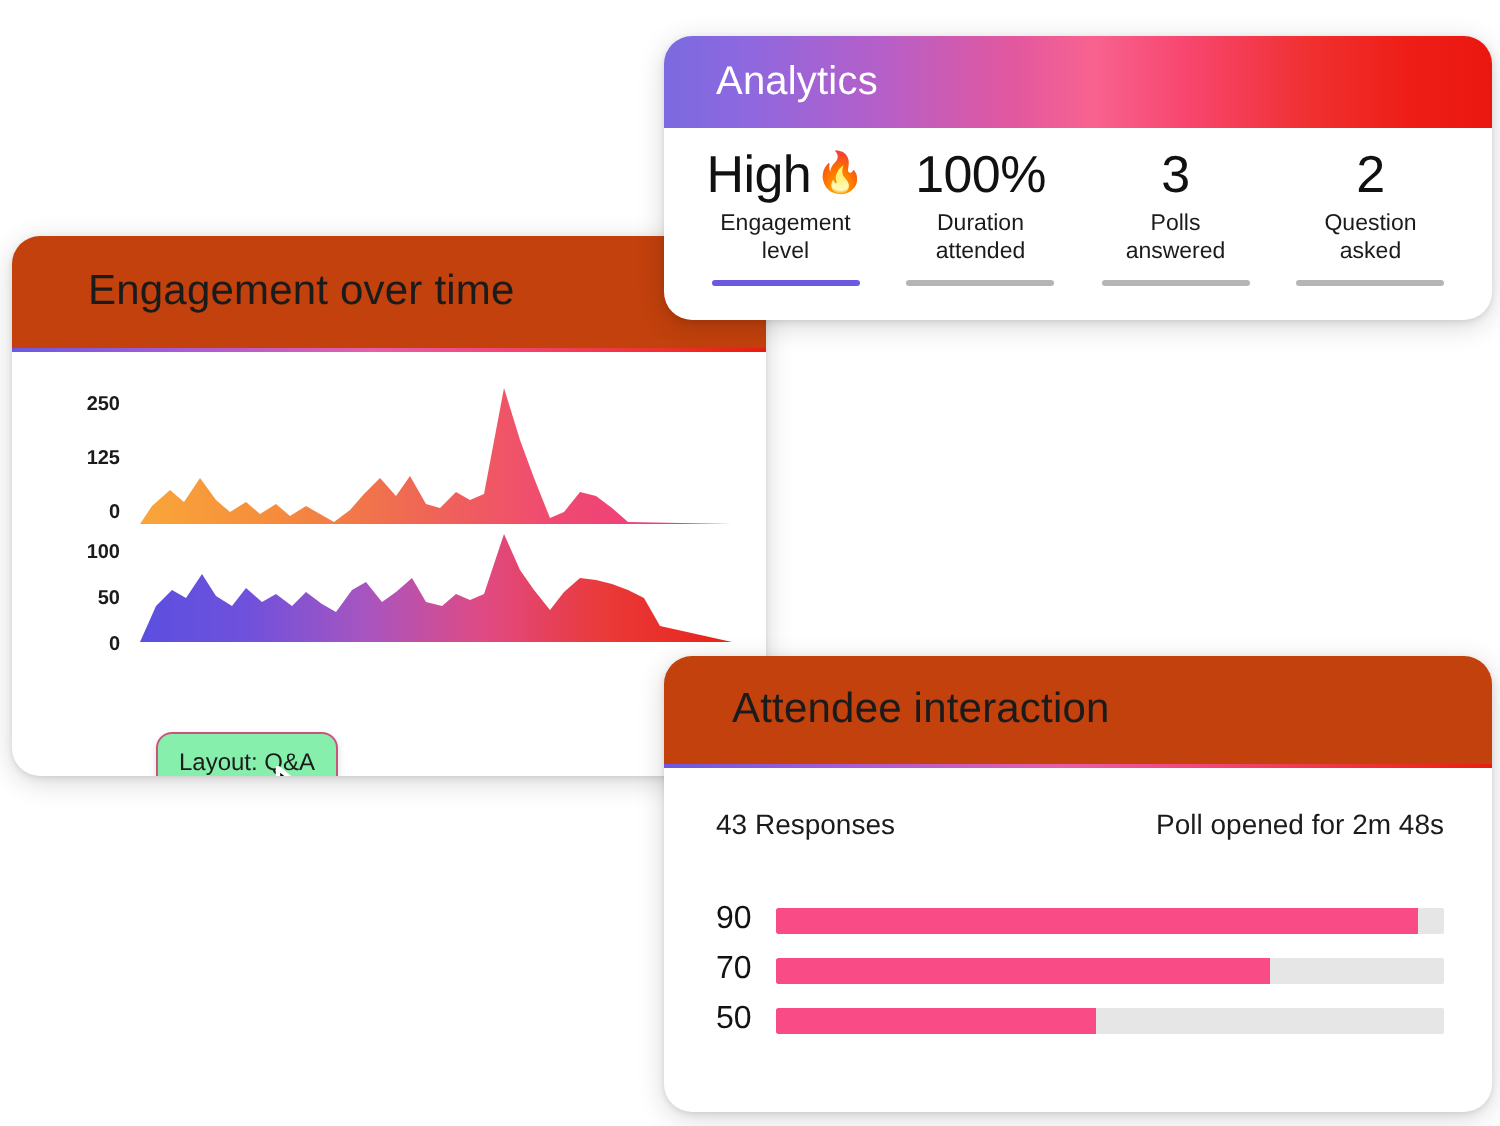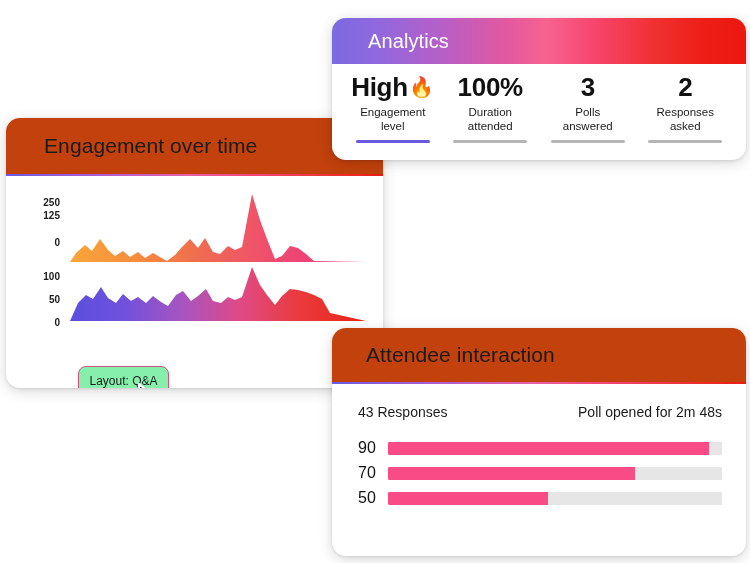--- a/index.html
+++ b/index.html
@@ -77,32 +77,32 @@
   #analytics-card {
     left: 332px; top: 18px; width: 414px; height: 142px;
     z-index: 3;
   }
   #analytics-header {
     height: 46px;
     background: linear-gradient(to right,
       #7b6ae0 0%, #8e68df 10%, #b55fc9 26%, #e2589f 42%,
       #f8628f 52%, #f7466f 63%, #f03030 78%, #ee1e17 90%, #ea1710 100%);
     display: flex; align-items: center;
-    padding-left: 36px;
+    padding-left: 26px;
   }
   #analytics-header .card-title { color:#ffffff; font-size: 20px; }
 
   .stats-row {
     display: flex; align-items: flex-start;
     height: 96px;
     padding: 10px 12px 0 12px;
   }
   .stat { flex: 1; display: flex; flex-direction: column; align-items: center; }
   .stat-value {
-    font-size: 26px; font-weight: 700; color: #111111;
+    font-size: 26px; font-weight: 400; color: #111111;
     line-height: 1.05; letter-spacing: -.3px;
     display: flex; align-items: center; gap: 2px;
     white-space: nowrap;
   }
   .stat-value .flame { font-size: 20px; }
   .stat-label {
     margin-top: 4px;
     font-size: 11.5px; color: #1b1b1b; text-align: center; line-height: 1.22;
   }
   .stat-underline {
@@ -114,21 +114,21 @@
   
   #attendee-card {
     left: 332px; top: 328px; width: 414px; height: 228px;
     z-index: 4;
   }
   #attendee-card .card-header { height: 54px; padding-left: 34px; }
 
   .poll-body { padding: 20px 24px 0 26px; }
   .poll-meta {
     display: flex; justify-content: space-between; align-items: flex-end;
-    font-size: 14px; color: #1b1b1b; margin-bottom: 20px;
+    font-size: 14px; color: #1b1b1b; margin-bottom: 32px;
   }
   .poll-rows { display: flex; flex-direction: column; gap: 9px; }
   .poll-row { display: flex; align-items: center; gap: 4px; }
   .poll-label {
     font-size: 16px; color: #121212; width: 26px; text-align: left;
     line-height: 1;
   }
   .poll-track {
     flex: 1; height: 13px; background: #e6e6e6; border-radius: 1px;
     position: relative; overflow: hidden;
@@ -144,21 +144,21 @@
     <div class="card-header">
       <div class="card-title">Engagement over time</div>
     </div>
     <div class="rule"></div>
 
     <div class="chart-body">
 
       <div class="chart-block">
         <div class="axis-labels" style="top:8px;">
           <span>250</span>
-          <span style="margin-top:3px;">125</span>
+          <span style="margin-top:17px;">125</span>
           <span style="margin-top:17px;">0</span>
         </div>
         <svg class="spark" style="left:64px; top:2px;" width="296" height="72" viewBox="0 0 296 72" preserveAspectRatio="none">
           <defs>
             <linearGradient id="gradTop" x1="0" y1="0" x2="1" y2="0">
               <stop offset="0%" stop-color="#f9a63a"></stop>
               <stop offset="22%" stop-color="#f68d3c"></stop>
               <stop offset="45%" stop-color="#ef6a52"></stop>
               <stop offset="70%" stop-color="#ef4a72"></stop>
               <stop offset="100%" stop-color="#f0367f"></stop>
@@ -250,21 +250,21 @@
           <div>answered</div>
         </div>
         <div class="stat-underline" style="background: rgb(181, 181, 181);"></div>
       </div>
 
       <div class="stat">
         <div class="stat-value">
           <span>2</span>
         </div>
         <div class="stat-label">
-          <div>Responses</div>
+          <div>Question</div>
           <div>asked</div>
         </div>
         <div class="stat-underline" style="background: rgb(181, 181, 181);"></div>
       </div>
 
     </div>
   </div>
 
   <div class="card" id="attendee-card">
     <div class="card-header">

